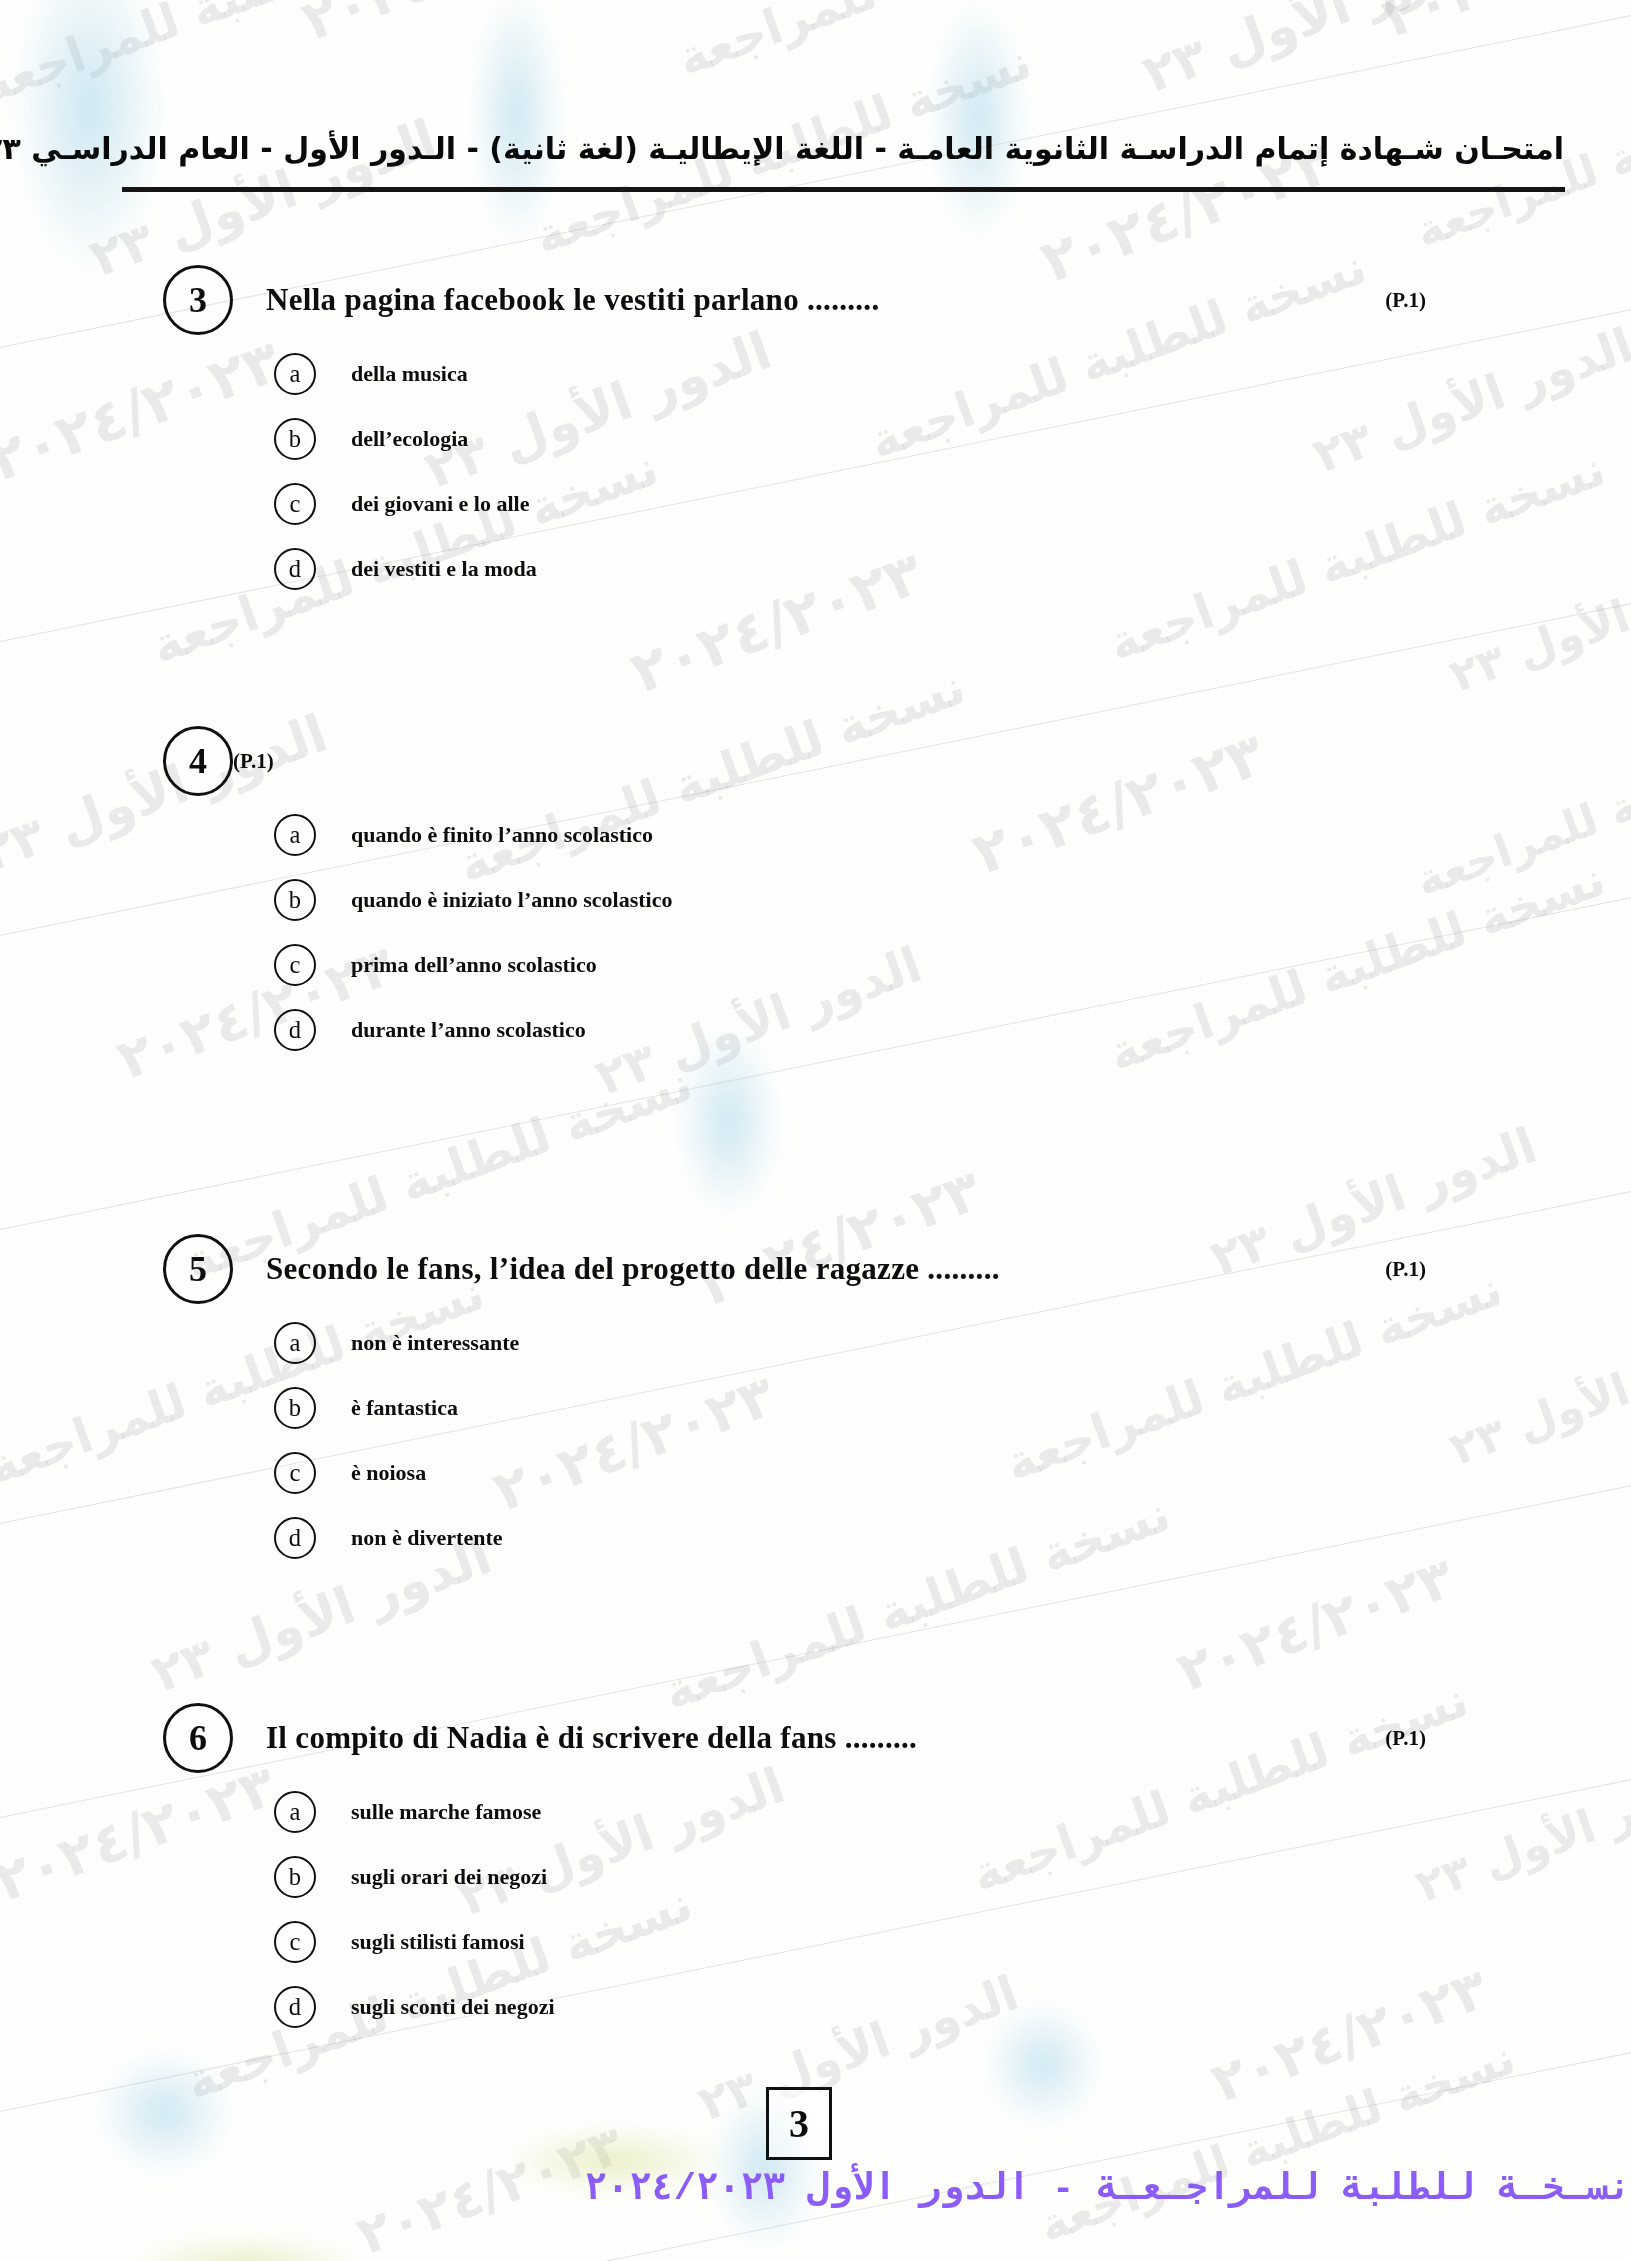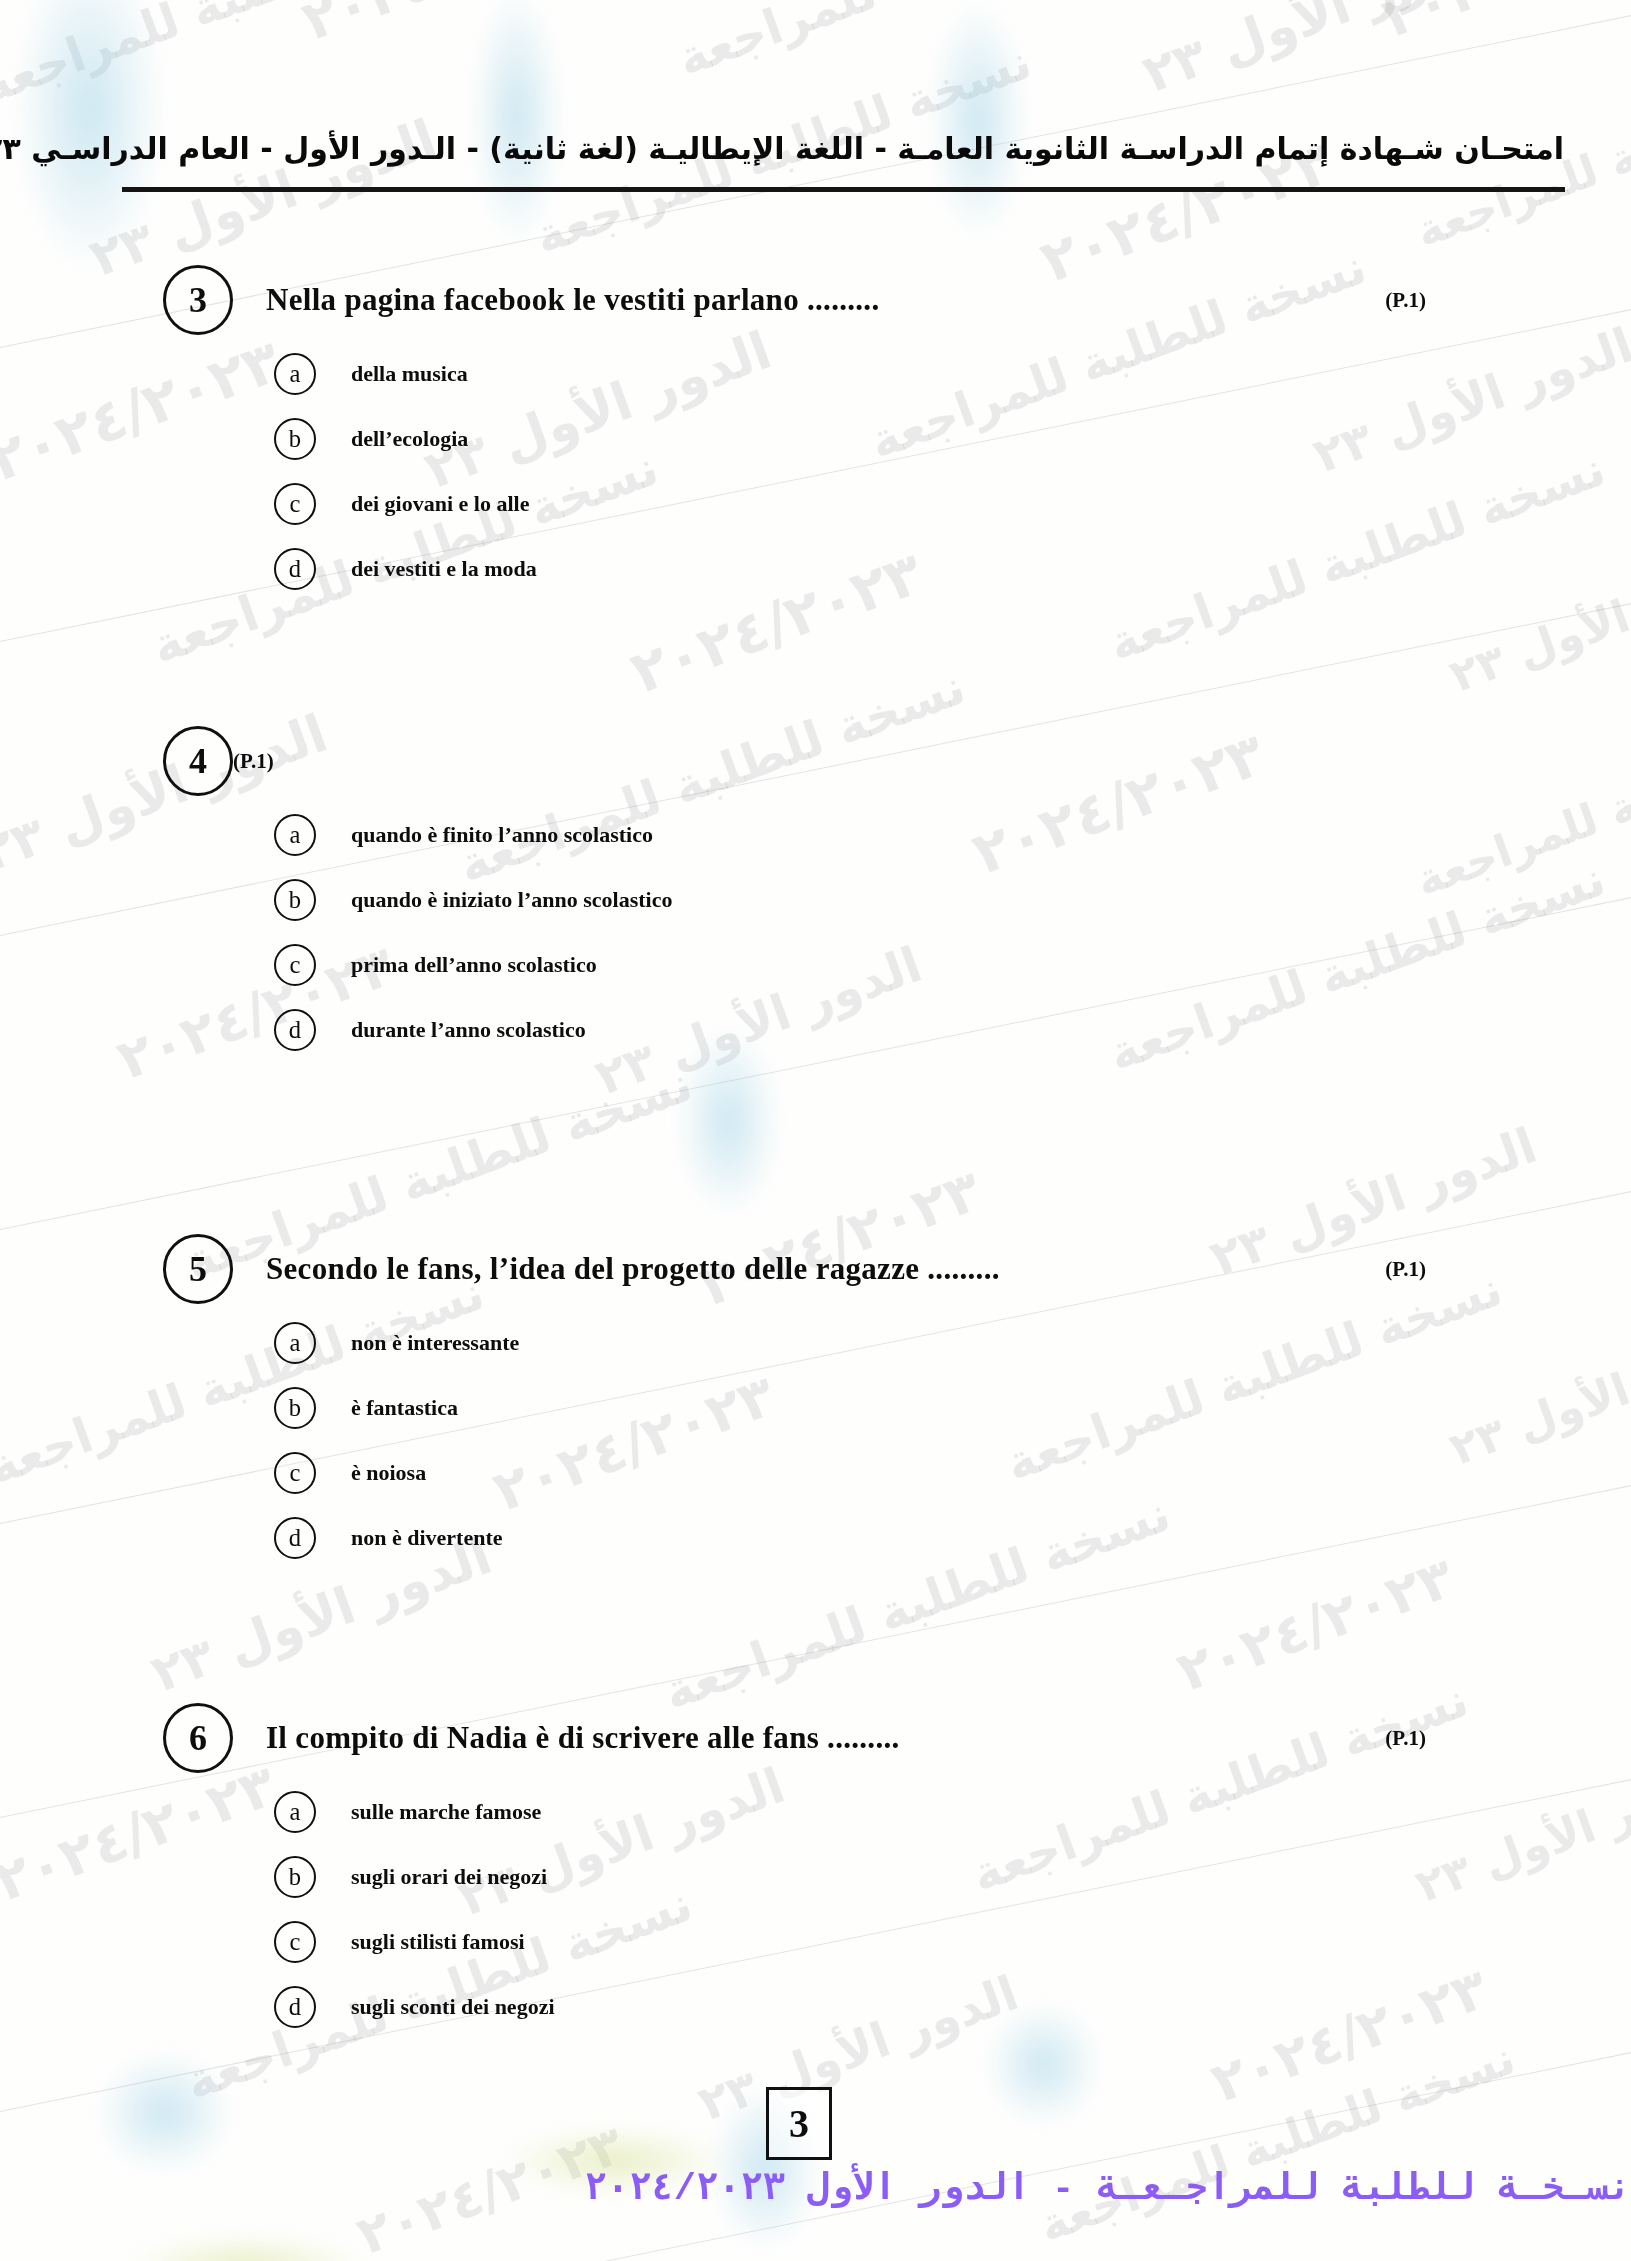--- a/index.html
+++ b/index.html
@@ -219,21 +219,21 @@
         <div class="option">
           <div class="opt-circle">d</div>
           <div class="opt-text">non è divertente</div>
         </div>
       </div>
     </div>
 
     <div class="question" style="top:1703px;">
       <div class="q-head">
         <div class="q-circle">6</div>
-        <div class="q-text">Il compito di Nadia è di scrivere alle fans .........</div>
+        <div class="q-text">Il compito di Nadia è di scrivere della fans .........</div>
         <div class="q-points">(P.1)</div>
       </div>
       <div class="options">
         <div class="option">
           <div class="opt-circle">a</div>
           <div class="opt-text">sulle marche famose</div>
         </div>
         <div class="option">
           <div class="opt-circle">b</div>
           <div class="opt-text">sugli orari dei negozi</div>

